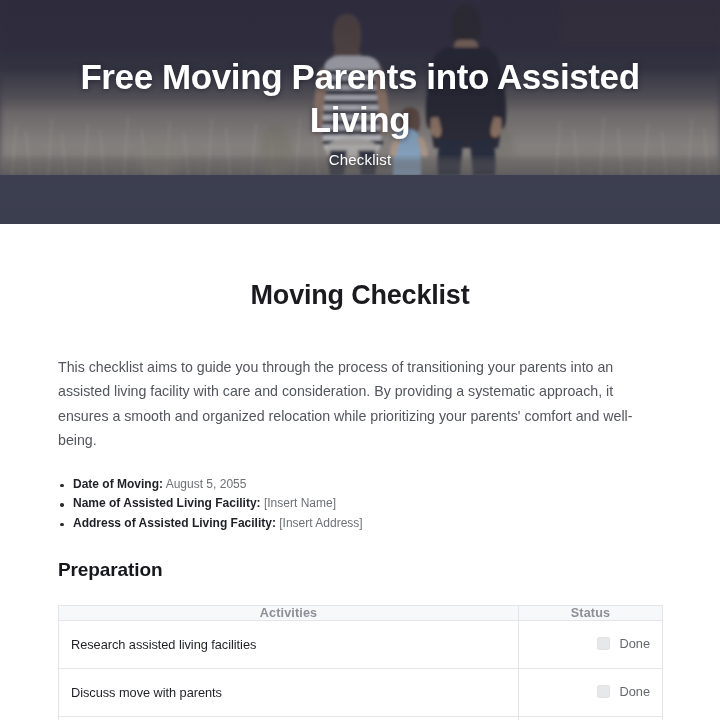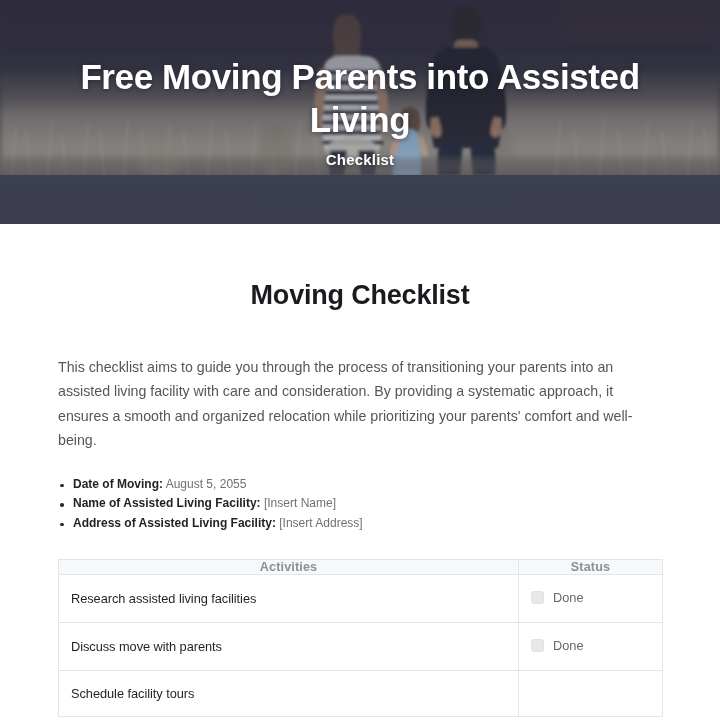--- a/index.html
+++ b/index.html
@@ -59,21 +59,21 @@
     line-height: 1.22;
     letter-spacing: -0.4px;
     text-shadow: 0 1px 5px rgba(20,22,34,0.55);
     margin: 0;
     padding: 0 30px;
     max-width: 560px;
   }
   .hero-subtitle {
     color: #ffffff;
     font-size: 15px;
-    font-weight: bold;
+    font-weight: normal;
     letter-spacing: 0.2px;
     margin-top: 9px;
     text-shadow: 0 1px 4px rgba(20,22,34,0.6);
   }
 
   
   .sheet {
     width: 720px;
     background: #ffffff;
     padding-top: 56px;
@@ -163,21 +163,21 @@
   }
   .checklist-table td:last-child { border-right: none; }
   .col-activity { width: 460px; }
   .col-status   { width: 144px; }
   .activity-cell {
     font-weight: normal;
     color: #1f2126;
     letter-spacing: -0.05px;
   }
   .status-cell {
-    text-align: left;
+    text-align: right;
     padding-left: 20px;
   }
   .status-wrap {
     display: inline-flex;
     align-items: center;
     gap: 9px;
   }
   .checkbox {
     width: 11px;
     height: 11px;
@@ -371,20 +371,21 @@
       <li>
         <span class="meta-label">Name of Assisted Living Facility:</span>
         <span class="meta-value">[Insert Name]</span>
       </li>
       <li>
         <span class="meta-label">Address of Assisted Living Facility:</span>
         <span class="meta-value">[Insert Address]</span>
       </li>
     </ul>
 
+    <h3 class="section-heading">Preparation</h3>
 
     <table class="checklist-table">
       <colgroup>
         <col class="col-activity">
         <col class="col-status">
       </colgroup>
       <thead>
         <tr>
           <th>Activities</th>
           <th>Status</th>

